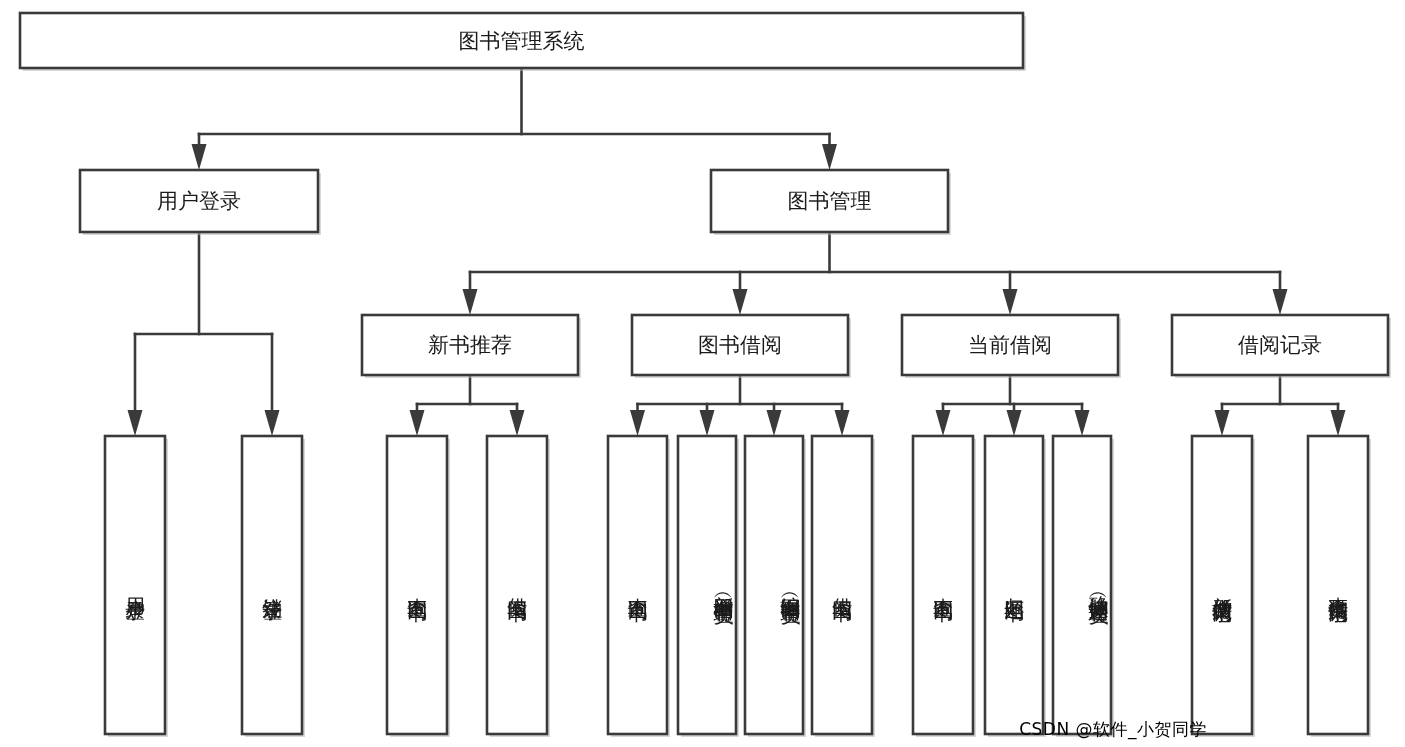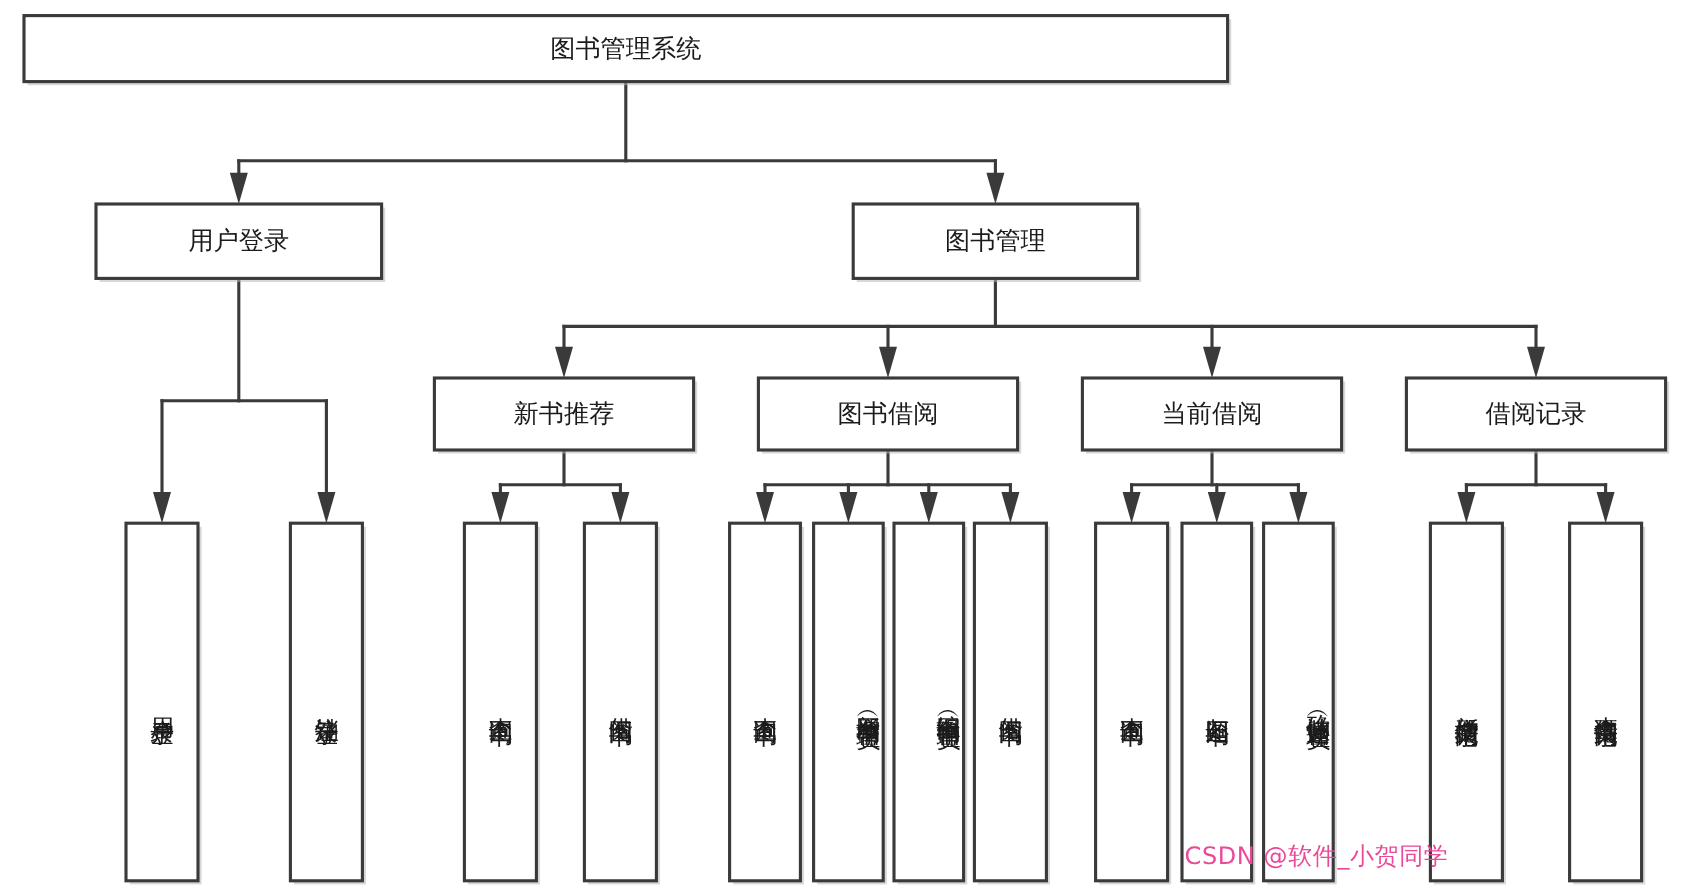--- a/index.html
+++ b/index.html
@@ -64,24 +64,24 @@
     letter-spacing: 1.5px;
     white-space: nowrap;
     pointer-events: none;
     display: flex;
     align-items: center;
     justify-content: center;
   }
   .watermark {
     position: absolute;
     right: 8px;
-    bottom: 20px;
-    font-family: "DejaVu Sans", "Liberation Sans", sans-serif;
-    font-size: 20px;
-    color: #ec4899;
+    bottom: 6px;
+    font-family: "DejaVu Sans", "Liberation Sans", sans-serif;
+    font-size: 17px;
+    color: #000000;
     letter-spacing: 0.5px;
     white-space: nowrap;
   }
 </style>
 </head>
 <body>
 
 <div id="diagram-root">
 
   <svg class="diagram-canvas" id="diagram-svg" viewBox="0 0 1405 747" xmlns="http://www.w3.org/2000/svg">

